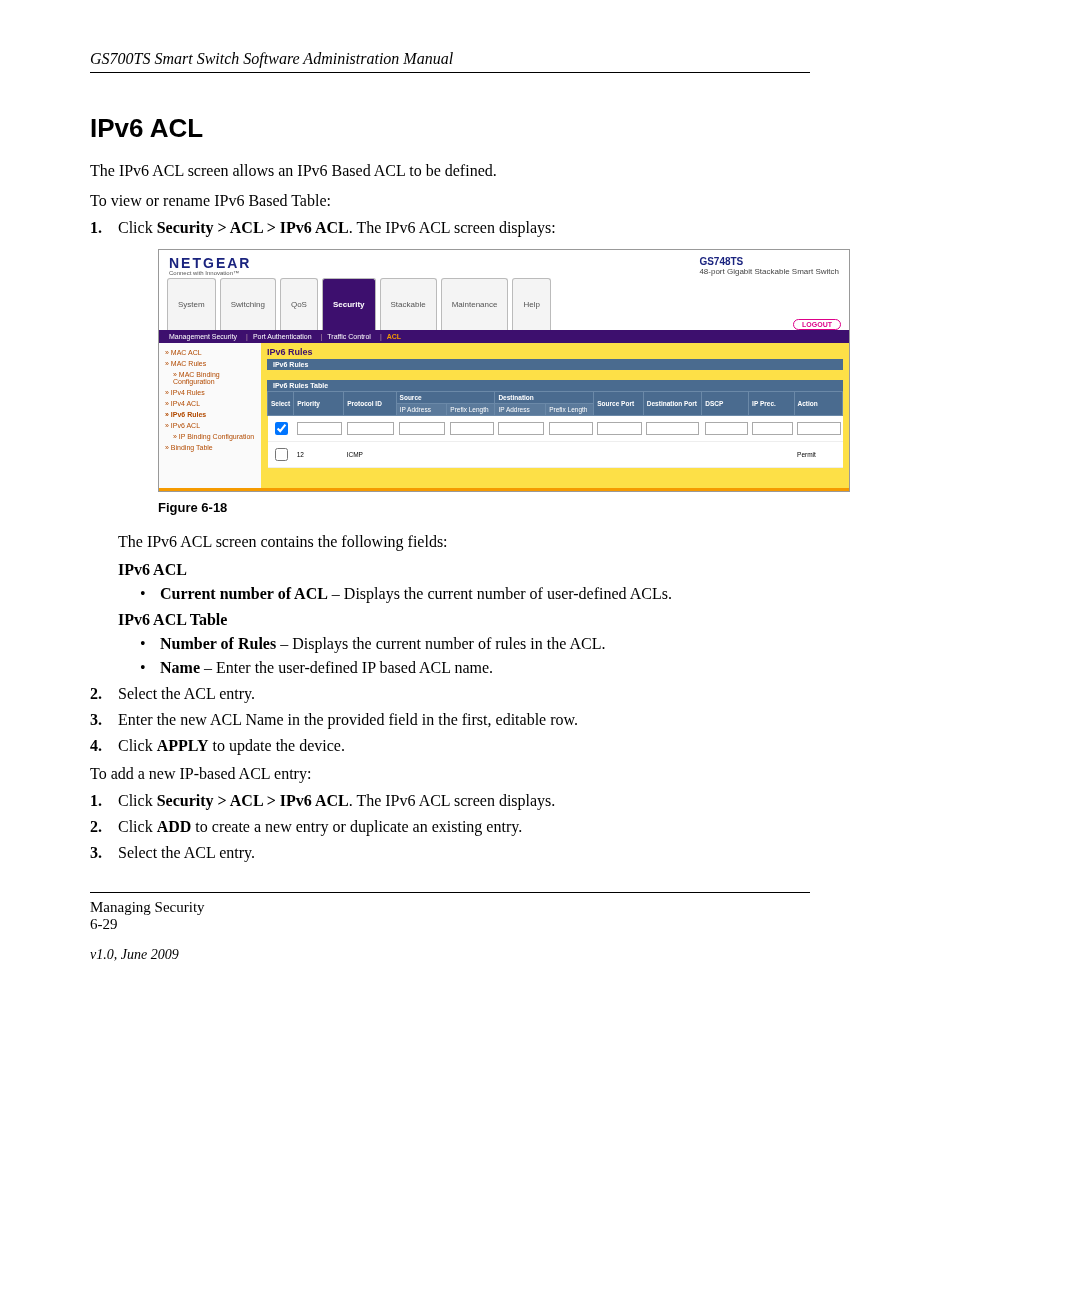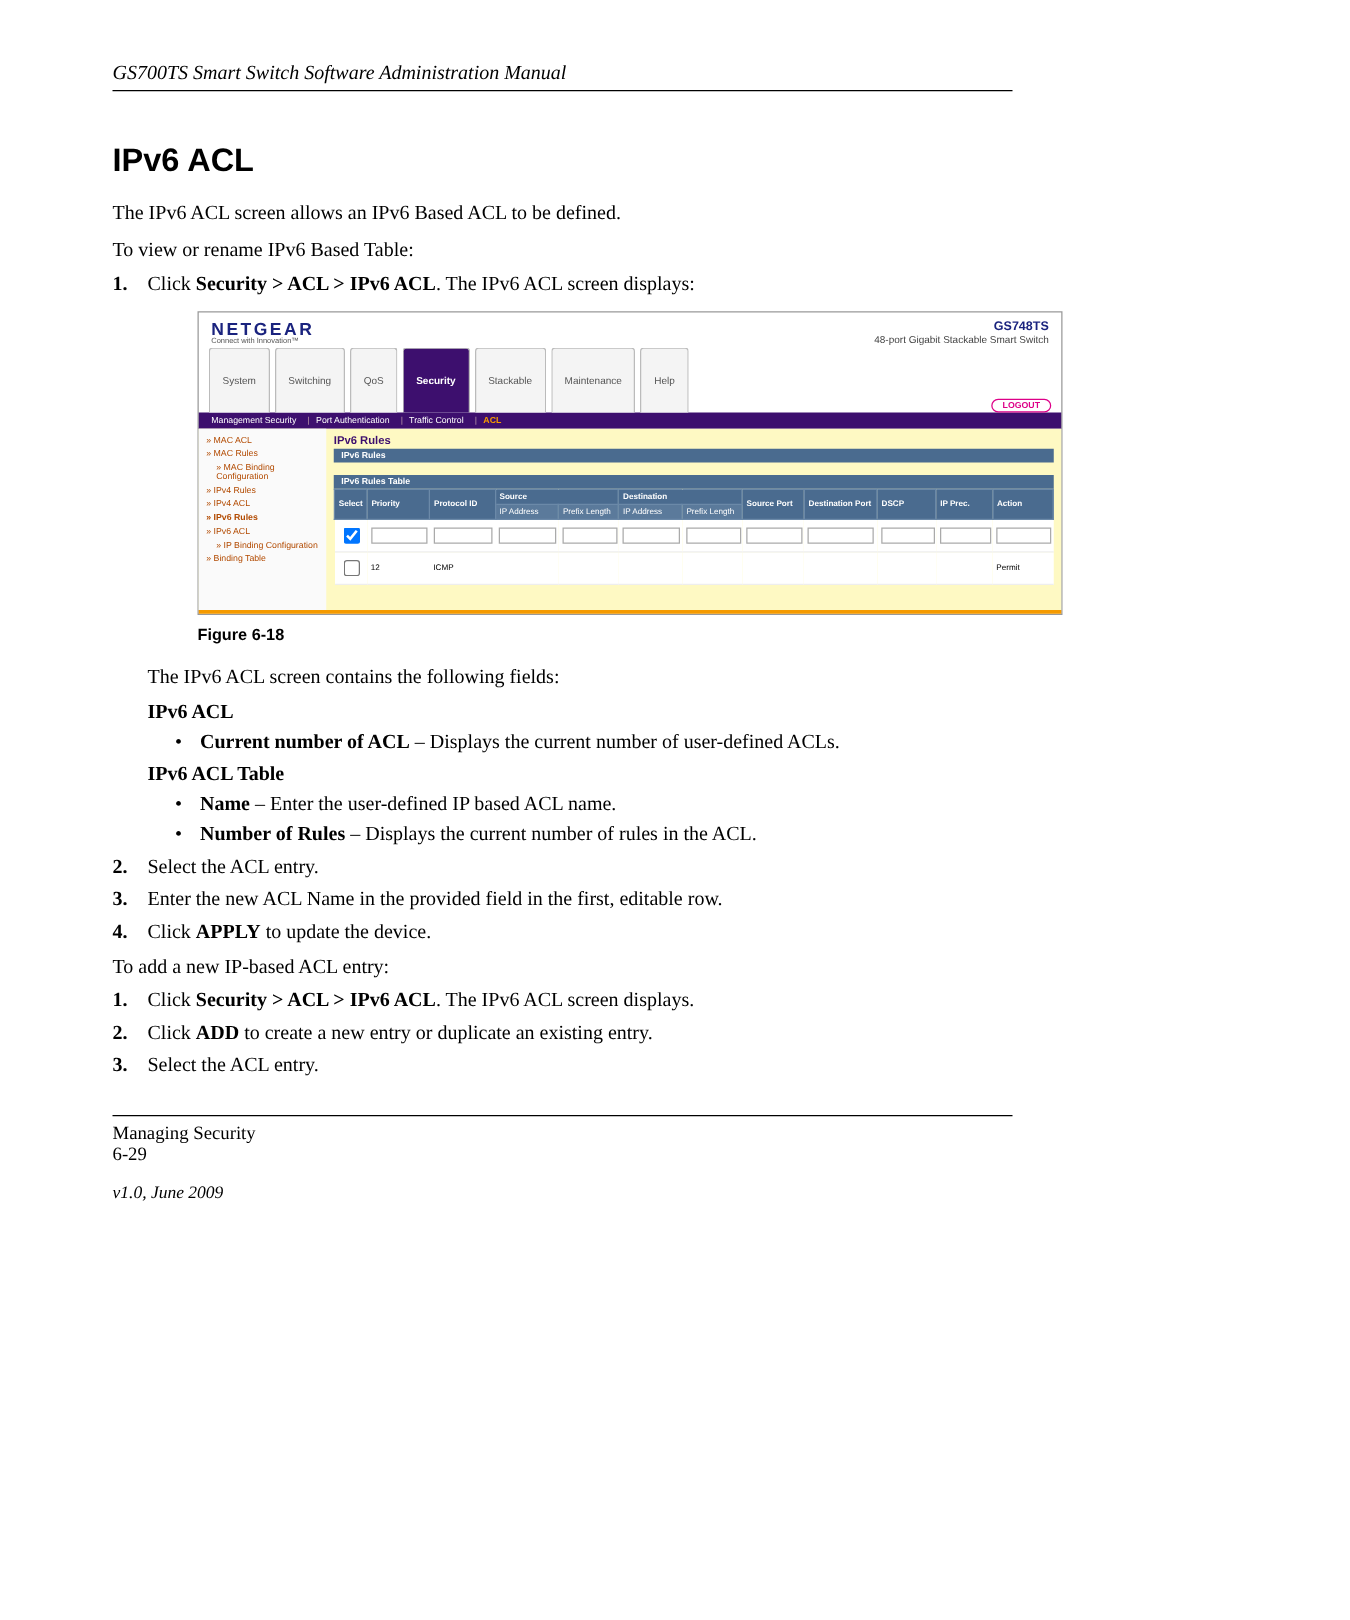--- a/index.html
+++ b/index.html
@@ -112,21 +112,20 @@
     letter-spacing: 2px;
     line-height: 1;
   }
   .ss-logo-sub {
     font-size: 6px;
     color: #555;
     letter-spacing: 0;
     font-weight: normal;
   }
   .ss-model {
-    text-align: right;
     color: #444;
   }
   .ss-model .m1 { font-weight: bold; font-size: 10px; color:#1a237e;}
   .ss-tabs {
     display: flex;
     align-items: flex-end;
     padding: 0 8px;
     gap: 4px;
     position: relative;
   }
@@ -156,21 +155,21 @@
     background: #3d0f6e;
     color: #fff;
     padding: 3px 10px;
     font-size: 7px;
   }
   .ss-subbar span { margin-right: 6px; }
   .ss-subbar .sep { color:#b9a; margin: 0 3px;}
   .ss-subbar .hl { color: #f59a00; font-weight: bold;}
   .ss-body {
     display: flex;
-    background: #fef9c3;
+    background: #fde047;
   }
   .ss-side {
     width: 90px;
     padding: 4px 6px 30px 6px;
     background: #fafafa;
   }
   .ss-side div { color: #b24a00; font-size: 7px; padding: 2px 0; }
   .ss-side .sub { padding-left: 8px; }
   .ss-side .hl { font-weight: bold; }
   .ss-main {
@@ -349,22 +348,22 @@
 
     <p class="sub-indent" style="margin-left:0">The IPv6 ACL screen contains the following fields:</p>
 
     <div class="sub-head" style="margin-left:0">IPv6 ACL</div>
     <ul class="bullets" style="margin-left:22px">
       <li><span class="bold">Current number of ACL</span><span> – Displays the current number of user-defined ACLs.</span></li>
     </ul>
 
     <div class="sub-head" style="margin-left:0">IPv6 ACL Table</div>
     <ul class="bullets" style="margin-left:22px">
+      <li><span class="bold">Number of Rules</span><span> – Displays the current number of rules in the ACL.</span></li>
       <li><span class="bold">Name</span><span> – Enter the user-defined IP based ACL name.</span></li>
-      <li><span class="bold">Number of Rules</span><span> – Displays the current number of rules in the ACL.</span></li>
     </ul>
   </li>
 
   <li><span class="num">2.</span><span>Select the ACL entry.</span></li>
   <li><span class="num">3.</span><span>Enter the new ACL Name in the provided field in the first, editable row.</span></li>
   <li><span class="num">4.</span><span>Click </span><span class="bold">APPLY</span><span> to update the device.</span></li>
 </ol>
 
 <p>To add a new IP-based ACL entry:</p>
 

